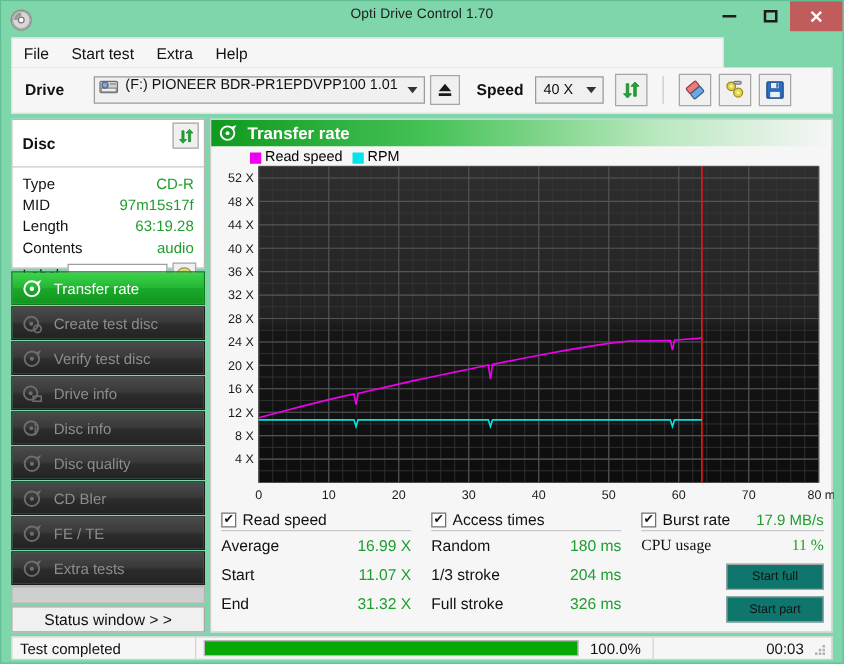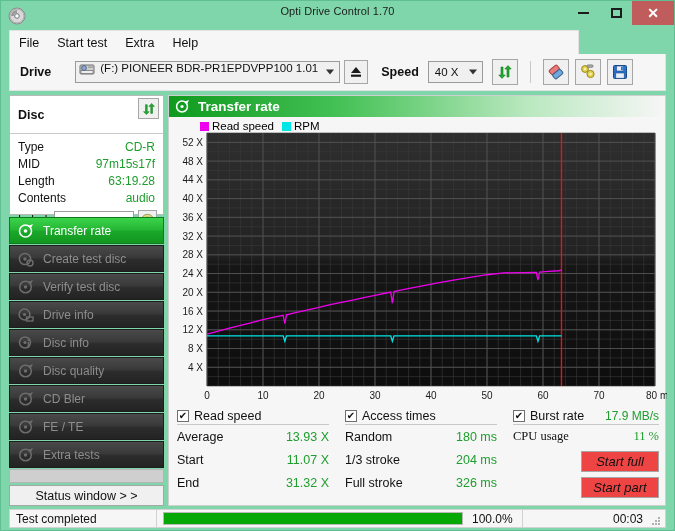--- a/index.html
+++ b/index.html
@@ -202,23 +202,23 @@
   .res-head-txt { margin-left: 5px; font-size: 12.5px; color: #111; }
   .res-head-val { margin-left: auto; font-size: 12px; color: #1e9e2e; }
   .res-row {
     height: 23px; display: flex; align-items: center; justify-content: space-between;
   }
   .res-key { font-size: 12.5px; color: #111; }
   .res-val { font-size: 12.5px; color: #1e9e2e; }
   #col-burst .res-row { justify-content: space-between; font-family: Liberation Serif, serif; }
   .start-btn {
     width: 78px; height: 21px; margin-left: auto;
-    background: #ef4444; border: 1px solid #a6a6a6;
+    background: #0f766e; border: 1px solid #a6a6a6;
     display: flex; align-items: center; justify-content: center;
-    font-size: 13px; color: #111; font-style: italic;
+    font-size: 10px; color: #111;
   }
   #btn-start-full-wrap { height: 26px; display: flex; align-items: center; }
   #btn-start-part-wrap { height: 26px; display: flex; align-items: center; }
 
   
   #statusbar {
     position: absolute; left: 8px; top: 508px; width: 657px; height: 19px;
     background: #f6f6f6; border: 1px solid #d2d2d2;
     display: flex; align-items: center;
   }
@@ -644,21 +644,21 @@
 
     <div id="results">
 
       <div class="res-col" id="col-read">
         <div class="res-head">
           <span class="cb">✔</span>
           <span class="res-head-txt">Read speed</span>
         </div>
         <div class="res-row">
           <span class="res-key">Average</span>
-          <span class="res-val">13.93 X</span>
+          <span class="res-val">16.99 X</span>
         </div>
         <div class="res-row">
           <span class="res-key">Start</span>
           <span class="res-val">11.07 X</span>
         </div>
         <div class="res-row">
           <span class="res-key">End</span>
           <span class="res-val">31.32 X</span>
         </div>
       </div>

